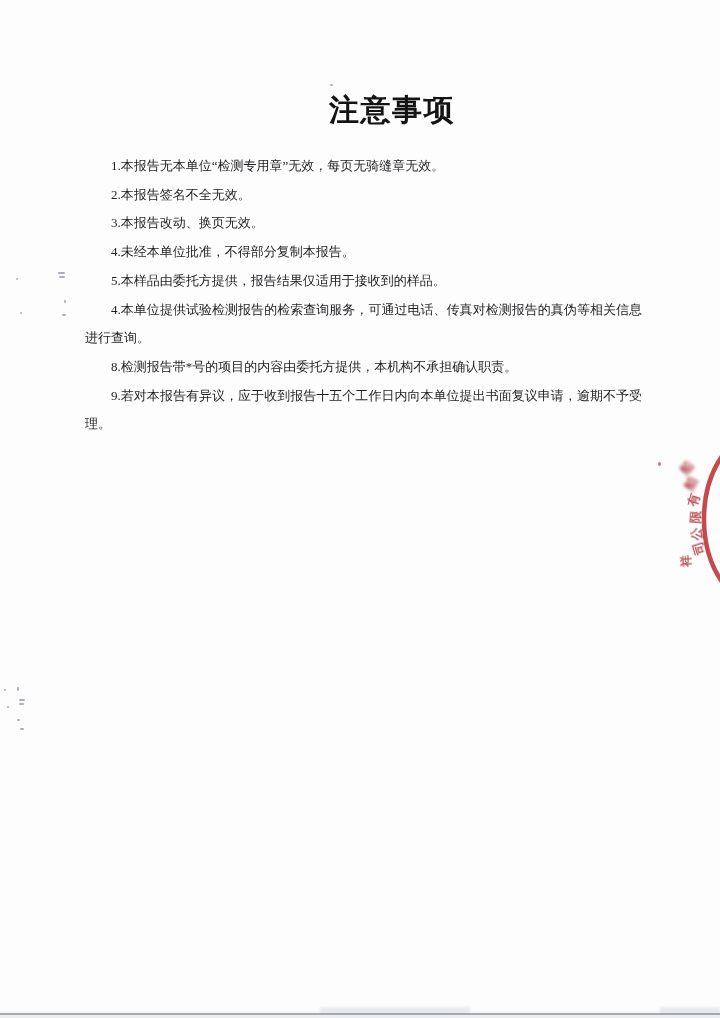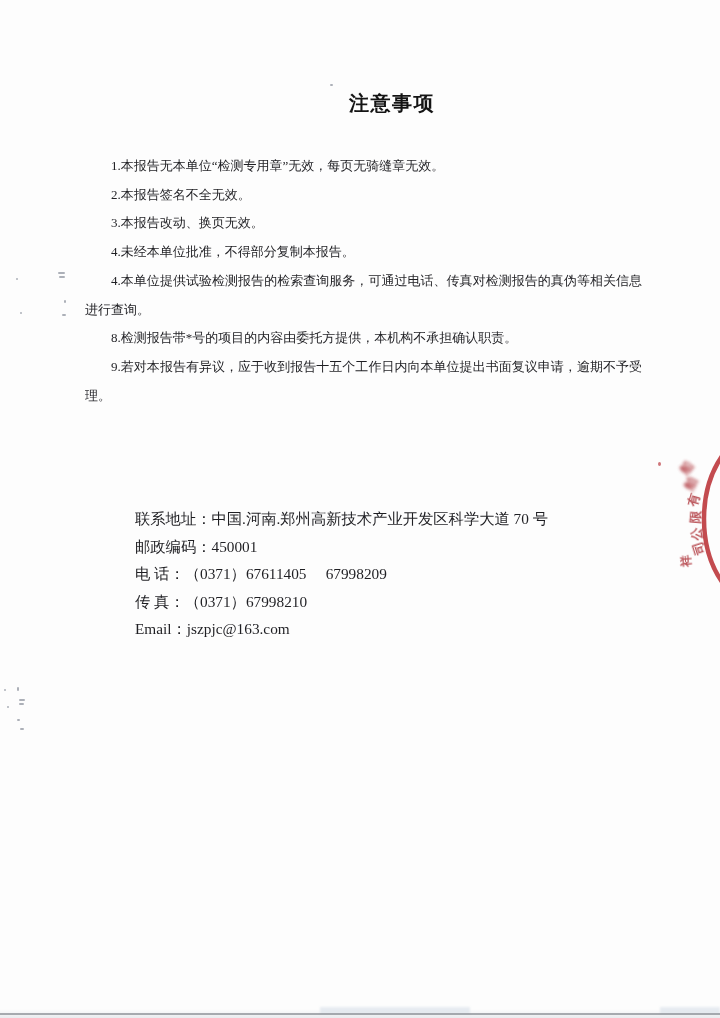--- a/index.html
+++ b/index.html
@@ -9,21 +9,21 @@
     width:720px;height:1018px;
     background:#fdfdfd;
     overflow:hidden;
     font-family:"Liberation Serif","DejaVu Serif",serif;
     color:#1f1f23;
   }
   .doc-title{
     position:absolute;
     top:90px;left:0;width:656px;margin-left:64px;
     text-align:center;
-    font-size:20px;font-weight:700;
+    font-size:30px;font-weight:700;
     letter-spacing:1.5px;
     color:#141414;
   }
   .notes{
     position:absolute;
     top:152px;left:85px;width:557px;
     font-size:13px;
     line-height:28.7px;
     text-align:justify;
   }
@@ -86,32 +86,26 @@
 
 <div class="page">
 
   <div class="doc-title">注意事项</div>
 
   <div class="notes">
     <p>1.本报告无本单位“检测专用章”无效，每页无骑缝章无效。</p>
     <p>2.本报告签名不全无效。</p>
     <p>3.本报告改动、换页无效。</p>
     <p>4.未经本单位批准，不得部分复制本报告。</p>
+    <p>5.本样品由委托方提供，报告结果仅适用于接收到的样品。</p>
     <p>4.本单位提供试验检测报告的检索查询服务，可通过电话、传真对检测报告的真伪等相关信息进行查询。</p>
     <p>8.检测报告带*号的项目的内容由委托方提供，本机构不承担确认职责。</p>
     <p>9.若对本报告有异议，应于收到报告十五个工作日内向本单位提出书面复议申请，逾期不予受理。</p>
   </div>
 
-  <div class="contact">
-    <div>联系地址：中国.河南.郑州高新技术产业开发区科学大道 70 号</div>
-    <div>邮政编码：450001</div>
-    <div>电 话：（0371）67611405　 67998209</div>
-    <div>传 真：（0371）67998210</div>
-    <div>Email：jszpjc@163.com</div>
-  </div>
 
   <div>
     <svg class="stamp-svg" width="64" height="184" viewBox="656 428 64 184">
       <ellipse cx="764" cy="519" rx="60" ry="88" fill="none" stroke="#bf3c41" stroke-width="4.5"></ellipse>
     </svg>
     <span class="stamp-char heavy" style="left:680px;top:461px;transform:rotate(-52deg);">船</span>
     <span class="stamp-char heavy" style="left:684px;top:477px;transform:rotate(-63deg);">舶</span>
     <span class="stamp-char" style="left:687px;top:493px;transform:rotate(-74deg);">有</span>
     <span class="stamp-char" style="left:689px;top:510px;transform:rotate(-85deg);">限</span>
     <span class="stamp-char" style="left:690px;top:527px;transform:rotate(-96deg);">公</span>

